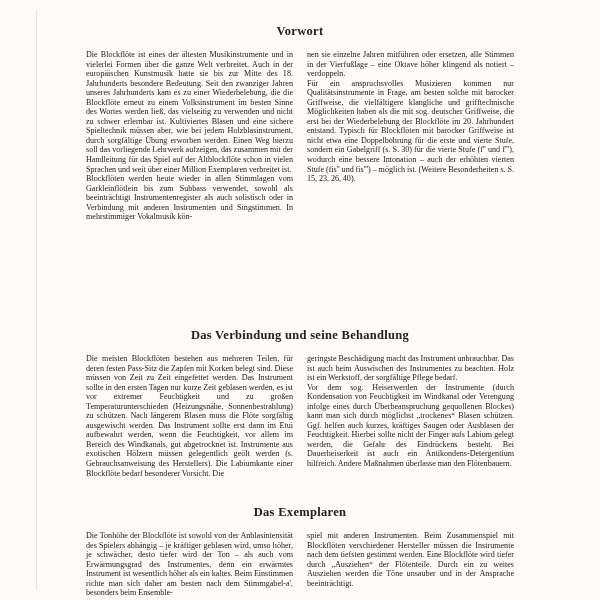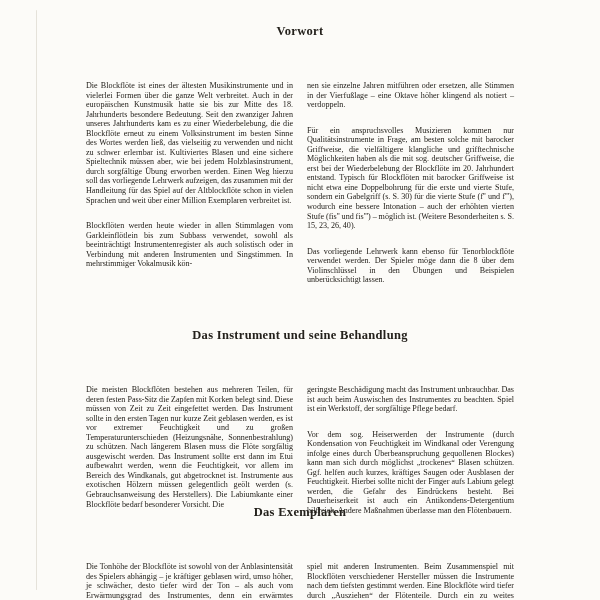--- a/index.html
+++ b/index.html
@@ -38,54 +38,52 @@
   }
   .columns { display:flex; gap:14px; }
   .col { width:207px; }
   .para {
     font-size:8.1px;
     line-height:9.55px;
     text-align:justify;
     hyphens:auto;
     -webkit-hyphens:auto;
     word-spacing:-0.2px;
-    margin-top:31px;
   }
-  .para + .para { margin-top:16px; }
+  .para + .para { margin-top:0; }
 </style>
 </head>
 <body>
 
 <div class="sheet">
 
   <div class="edge-line"></div>
 
   <div class="section" id="section-0">
     <h2 class="heading">Vorwort</h2>
     <div class="columns">
       <div class="col">
         <p class="para">Die Blockflöte ist eines der ältesten Musikinstrumente und in vielerlei Formen über die ganze Welt verbreitet. Auch in der europäischen Kunstmusik hatte sie bis zur Mitte des 18. Jahrhunderts besondere Bedeutung. Seit den zwanziger Jahren unseres Jahrhunderts kam es zu einer Wiederbelebung, die die Blockflöte erneut zu einem Volksinstrument im besten Sinne des Wortes werden ließ, das vielseitig zu verwenden und nicht zu schwer erlernbar ist. Kultiviertes Blasen und eine sichere Spieltechnik müssen aber, wie bei jedem Holzblasinstrument, durch sorgfältige Übung erworben werden. Einen Weg hierzu soll das vorliegende Lehrwerk aufzeigen, das zusammen mit der Handleitung für das Spiel auf der Altblockflöte schon in vielen Sprachen und weit über einer Million Exemplaren verbreitet ist.</p>
         <p class="para">Blockflöten werden heute wieder in allen Stimmlagen vom Garkleinflötlein bis zum Subbass verwendet, sowohl als beeinträchtigt Instrumentenregister als auch solistisch oder in Verbindung mit anderen Instrumenten und Singstimmen. In mehrstimmiger Vokalmusik kön-</p>
       </div>
       <div class="col">
         <p class="para">nen sie einzelne Jahren mitführen oder ersetzen, alle Stimmen in der Vierfußlage – eine Oktave höher klingend als notiert – verdoppeln.</p>
         <p class="para">Für ein anspruchsvolles Musizieren kommen nur Qualitätsinstrumente in Frage, am besten solche mit barocker Griffweise, die vielfältigere klangliche und grifftechnische Möglichkeiten haben als die mit sog. deutscher Griffweise, die erst bei der Wiederbelebung der Blockflöte im 20. Jahrhundert entstand. Typisch für Blockflöten mit barocker Griffweise ist nicht etwa eine Doppelbohrung für die erste und vierte Stufe, sondern ein Gabelgriff (s. S. 30) für die vierte Stufe (f'' und f'''), wodurch eine bessere Intonation – auch der erhöhten vierten Stufe (fis'' und fis''') – möglich ist. (Weitere Besonderheiten s. S. 15, 23, 26, 40).</p>
-        <p class="para">Das vorliegende Lehrwerk kann ebenso für Tenorblockflöte verwendet werden. Der Spieler möge dann die 8 über dem Violinschlüssel in den Übungen und Beispielen unberücksichtigt lassen.</p>
       </div>
     </div>
   </div>
 
   <div class="section" id="section-1">
-    <h2 class="heading">Das Instrument und seine Behandlung</h2>
+    <h2 class="heading">Das Verbindung und seine Behandlung</h2>
     <div class="columns">
       <div class="col">
         <p class="para">Die meisten Blockflöten bestehen aus mehreren Teilen, für deren festen Pass-Sitz die Zapfen mit Korken belegt sind. Diese müssen von Zeit zu Zeit eingefettet werden. Das Instrument sollte in den ersten Tagen nur kurze Zeit geblasen werden, es ist vor extremer Feuchtigkeit und zu großen Temperaturunterschieden (Heizungsnähe, Sonnenbestrahlung) zu schützen. Nach längerem Blasen muss die Flöte sorgfältig ausgewischt werden. Das Instrument sollte erst dann im Etui aufbewahrt werden, wenn die Feuchtigkeit, vor allem im Bereich des Windkanals, gut abgetrocknet ist. Instrumente aus exotischen Hölzern müssen gelegentlich geölt werden (s. Gebrauchsanweisung des Herstellers). Die Labiumkante einer Blockflöte bedarf besonderer Vorsicht. Die</p>
       </div>
       <div class="col">
-        <p class="para">geringste Beschädigung macht das Instrument unbrauchbar. Das ist auch beim Auswischen des Instrumentes zu beachten. Spiel ist ein Werkstoff, der sorgfältige Pflege bedarf.</p>
+        <p class="para">geringste Beschädigung macht das Instrument unbrauchbar. Das ist auch beim Auswischen des Instrumentes zu beachten. Holz ist ein Werkstoff, der sorgfältige Pflege bedarf.</p>
         <p class="para">Vor dem sog. Heiserwerden der Instrumente (durch Kondensation von Feuchtigkeit im Windkanal oder Verengung infolge eines durch Überbeanspruchung gequollenen Blockes) kann man sich durch möglichst „trockenes“ Blasen schützen. Ggf. helfen auch kurzes, kräftiges Saugen oder Ausblasen der Feuchtigkeit. Hierbei sollte nicht der Finger aufs Labium gelegt werden, die Gefahr des Eindrückens besteht. Bei Dauerheiserkeit ist auch ein Antikondens-Detergentium hilfreich. Andere Maßnahmen überlasse man den Flötenbauern.</p>
       </div>
     </div>
   </div>
 
   <div class="section" id="section-2">
     <h2 class="heading">Das Exemplaren</h2>
     <div class="columns">
       <div class="col">
         <p class="para">Die Tonhöhe der Blockflöte ist sowohl von der Anblasintensität des Spielers abhängig – je kräftiger geblasen wird, umso höher, je schwächer, desto tiefer wird der Ton – als auch vom Erwärmungsgrad des Instrumentes, denn ein erwärmtes Instrument ist wesentlich höher als ein kaltes. Beim Einstimmen richte man sich daher am besten nach dem Stimmgabel-a', besonders beim Ensemble-</p>

